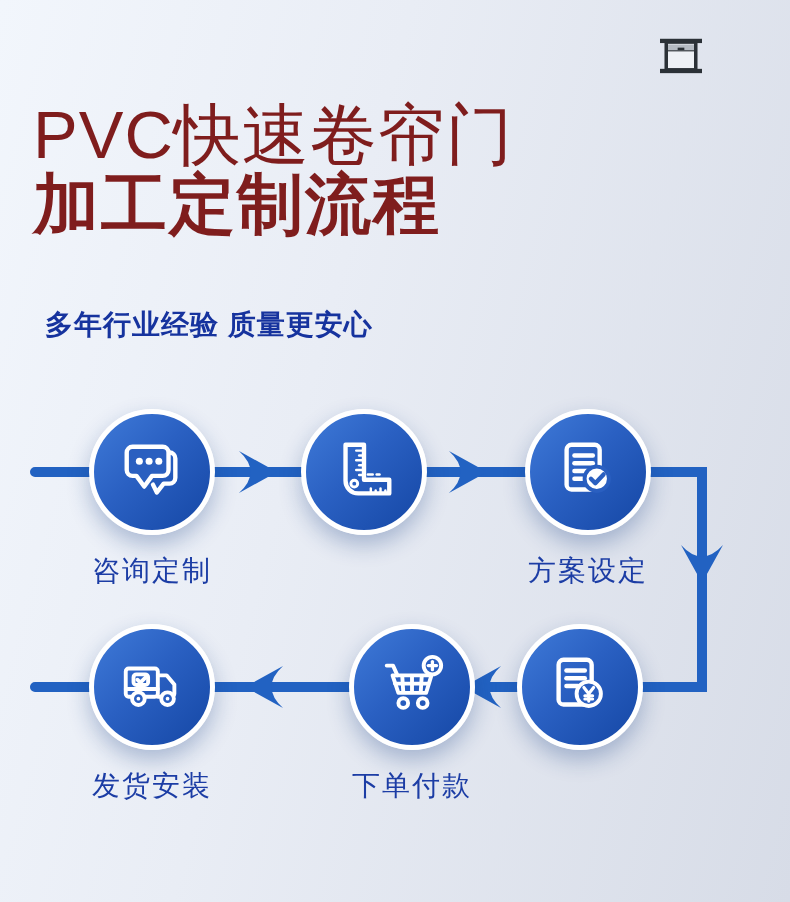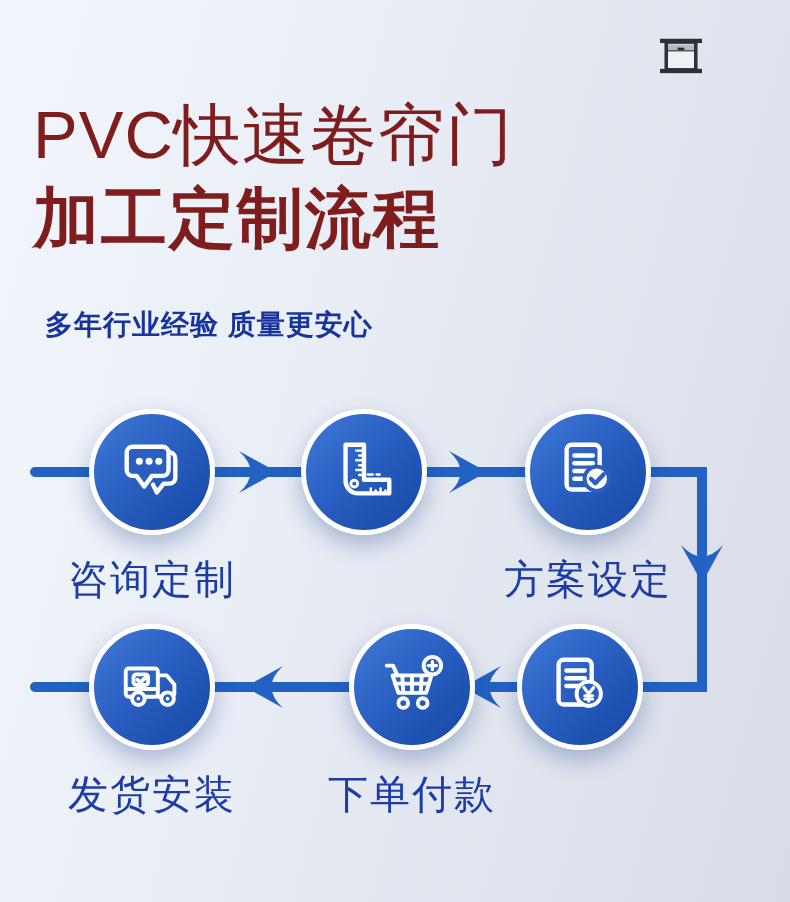--- a/index.html
+++ b/index.html
@@ -6,35 +6,35 @@
   body{
     width:790px;height:902px;position:relative;overflow:hidden;
     font-family:"Liberation Sans","DejaVu Sans",sans-serif;
     background:linear-gradient(105deg,#f2f6fc 0%,#e9edf5 40%,#d7dce7 100%);
   }
   
   .door-icon{position:absolute;left:660px;top:35px;width:42px;height:40px;}
   
   .title-block{position:absolute;left:33px;top:100px;color:#7f1d1d;}
   .title-line1{font-size:67px;font-weight:400;letter-spacing:1px;line-height:1.05;white-space:nowrap;}
-  .title-line2{font-size:66px;font-weight:900;letter-spacing:2px;line-height:1.05;margin-top:14px;white-space:nowrap;}
+  .title-line2{font-size:66px;font-weight:900;letter-spacing:2px;line-height:1.05;white-space:nowrap;}
   .subtitle{position:absolute;left:45px;top:306px;font-size:28px;font-weight:700;color:#16339e;letter-spacing:1px;white-space:nowrap;}
   
   .connector{position:absolute;left:0;top:0;width:790px;height:902px;z-index:1;pointer-events:none;}
   
   .flow-node{position:absolute;width:160px;display:flex;flex-direction:column;align-items:center;z-index:2;}
   .flow-circle{
     width:126px;height:126px;border-radius:50%;box-sizing:border-box;
     border:5px solid #ffffff;
     background:linear-gradient(135deg,#3f7ad8 0%,#2a60c2 45%,#1547a5 100%);
     box-shadow:0 10px 22px rgba(21,60,130,.30);
     display:flex;align-items:center;justify-content:center;
   }
   .step-icon{width:70px;height:70px;}
-  .flow-label{margin-top:17px;font-size:40px;font-weight:500;color:#1c3da5;letter-spacing:2px;white-space:nowrap;}
+  .flow-label{margin-top:17px;font-size:28px;font-weight:500;color:#1c3da5;letter-spacing:2px;white-space:nowrap;}
   .n1{left:72px;top:409px;}  .n2{left:284px;top:409px;}  .n3{left:508px;top:409px;}
   .n4{left:72px;top:624px;text-align:center;}  .n5{left:284px;top:624px;margin-left:48px;}  .n6{left:500px;top:624px;}
 </style>
 </head>
 <body>
 
 <svg class="door-icon" viewBox="0 0 44 40" aria-hidden="true">
   <rect x="0" y="3" width="44" height="4.5" fill="#2b3137"></rect>
   <rect x="5.5" y="7.5" width="33" height="27" fill="rgba(255,255,255,0.45)" stroke="#2b3137" stroke-width="1.6"></rect>
   <rect x="7" y="9" width="30" height="6" fill="#b4bac2"></rect>

